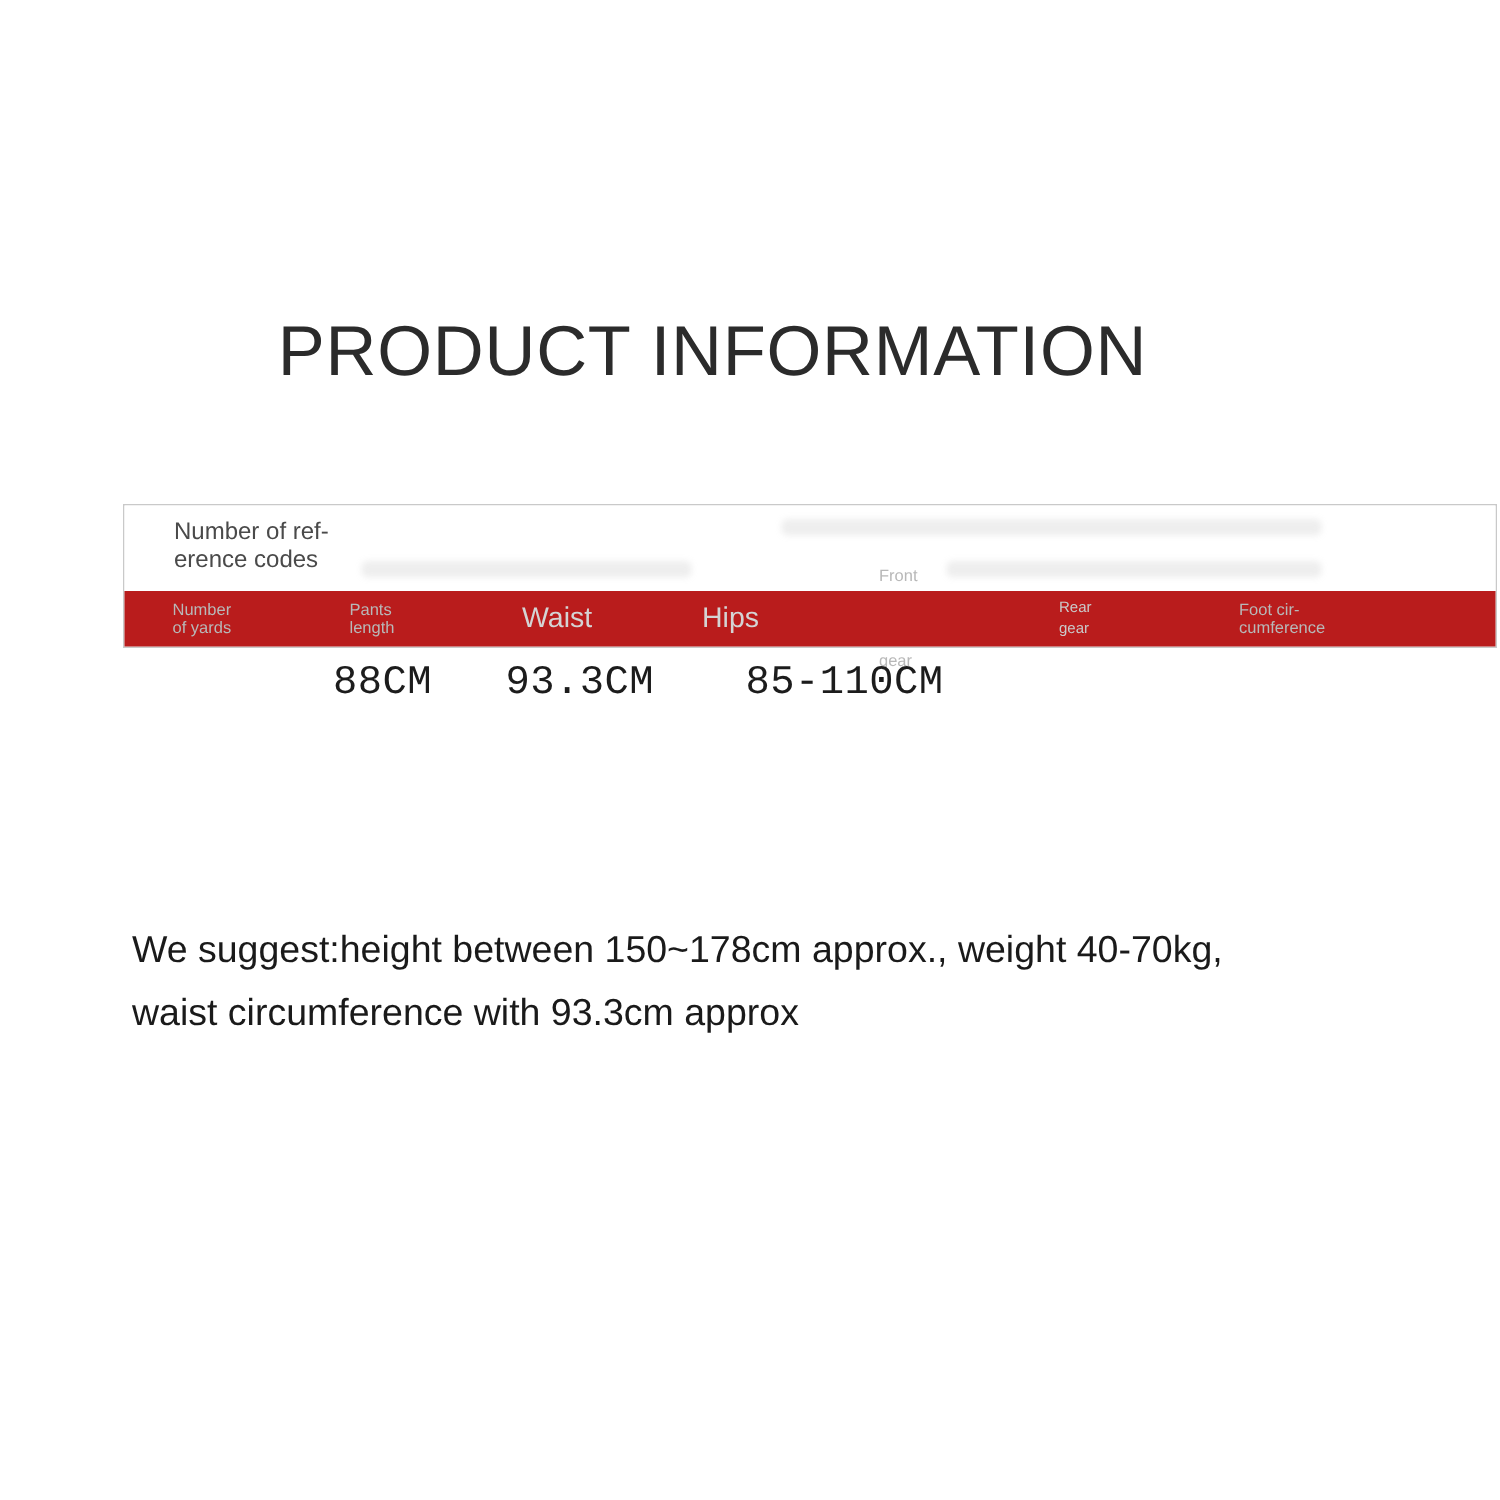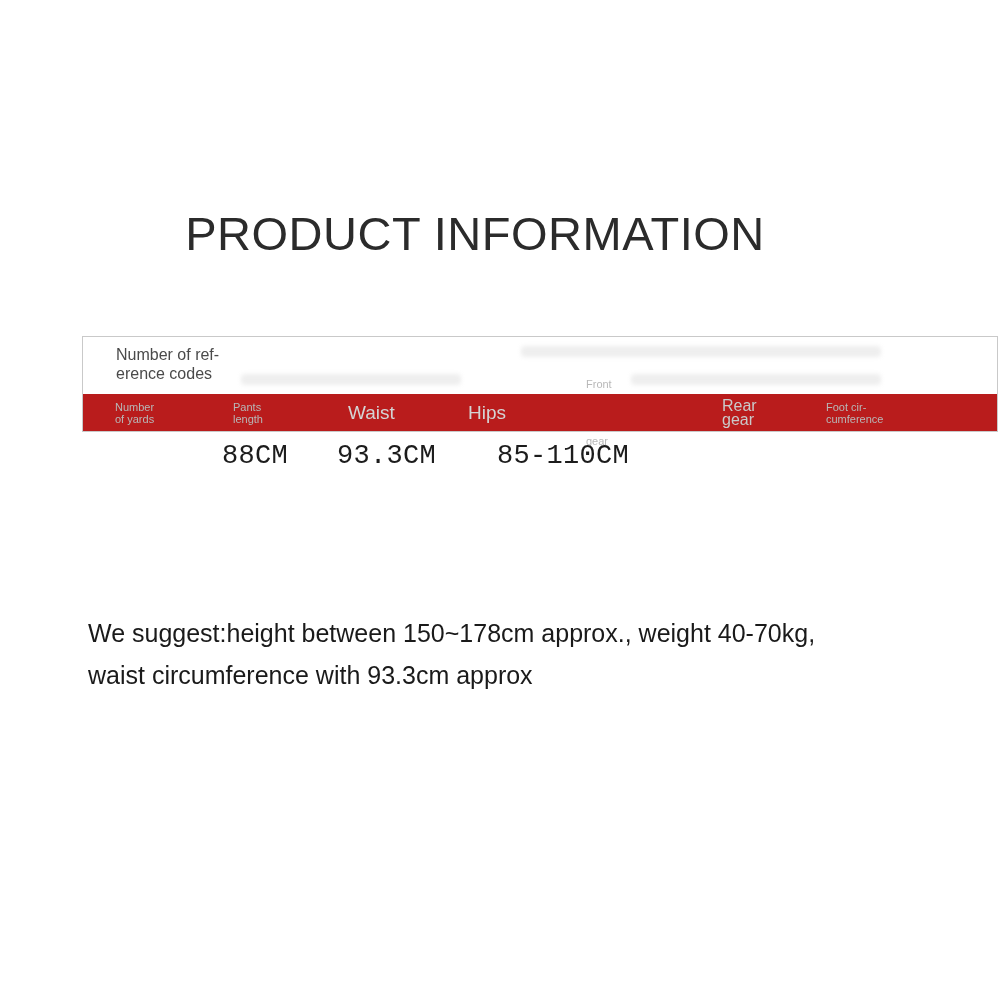--- a/index.html
+++ b/index.html
@@ -53,21 +53,21 @@
   .col-bar{
     position:relative;height:37px;background:#58585a;
   }
   .col{
     position:absolute;top:0;height:37px;
     color:#b8b8b8;font-size:11px;line-height:12px;
     display:flex;flex-direction:column;justify-content:center;
   }
   .col span{display:block;}
   .col.size-large{font-size:19px;line-height:19px;color:#d4d4d4;}
-  .col.size-medium{font-size:16px;line-height:14px;color:#cacaca;margin-left:16px;}
+  .col.size-medium{font-size:10px;line-height:14px;color:#cacaca;}
   .col.c1{left:32px;}
   .col.c2{left:150px;}
   .col.c3{left:265px;}
   .col.c4{left:385px;}
   .col.c5{left:503px;gap:45px;}
   .col.c6{left:623px;}
   .col.c7{left:743px;}
 
   
   .value{

